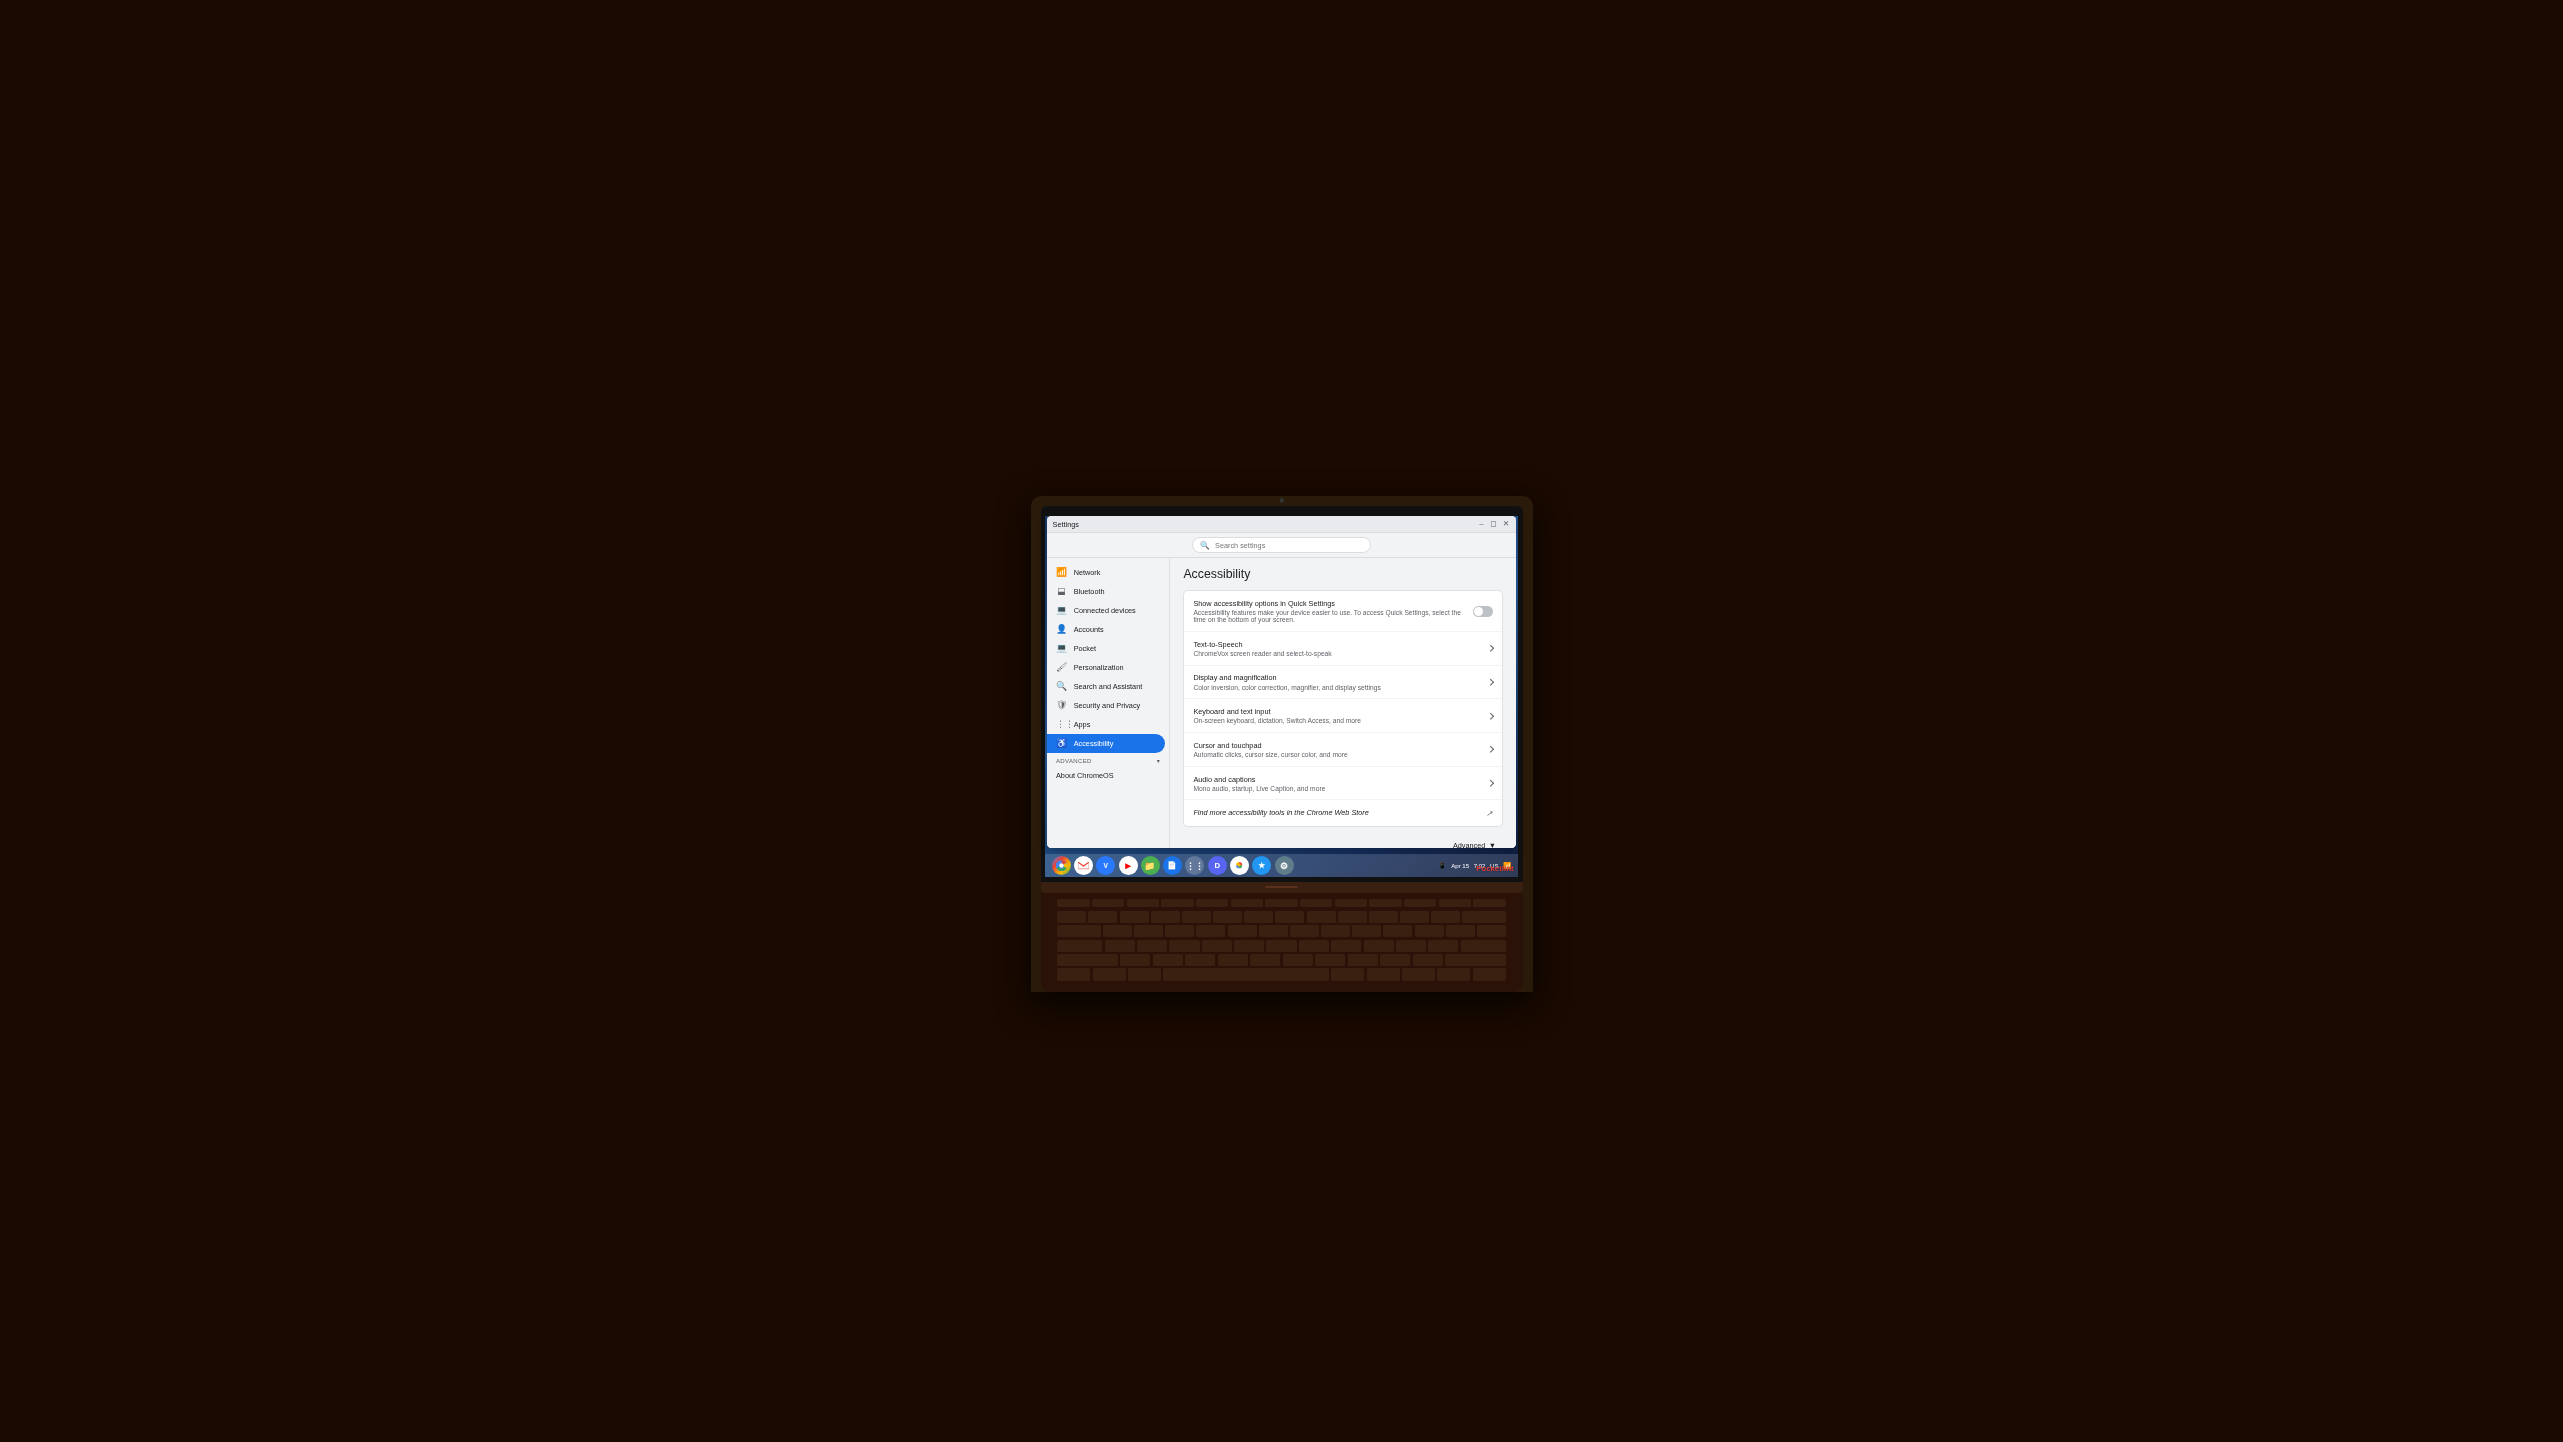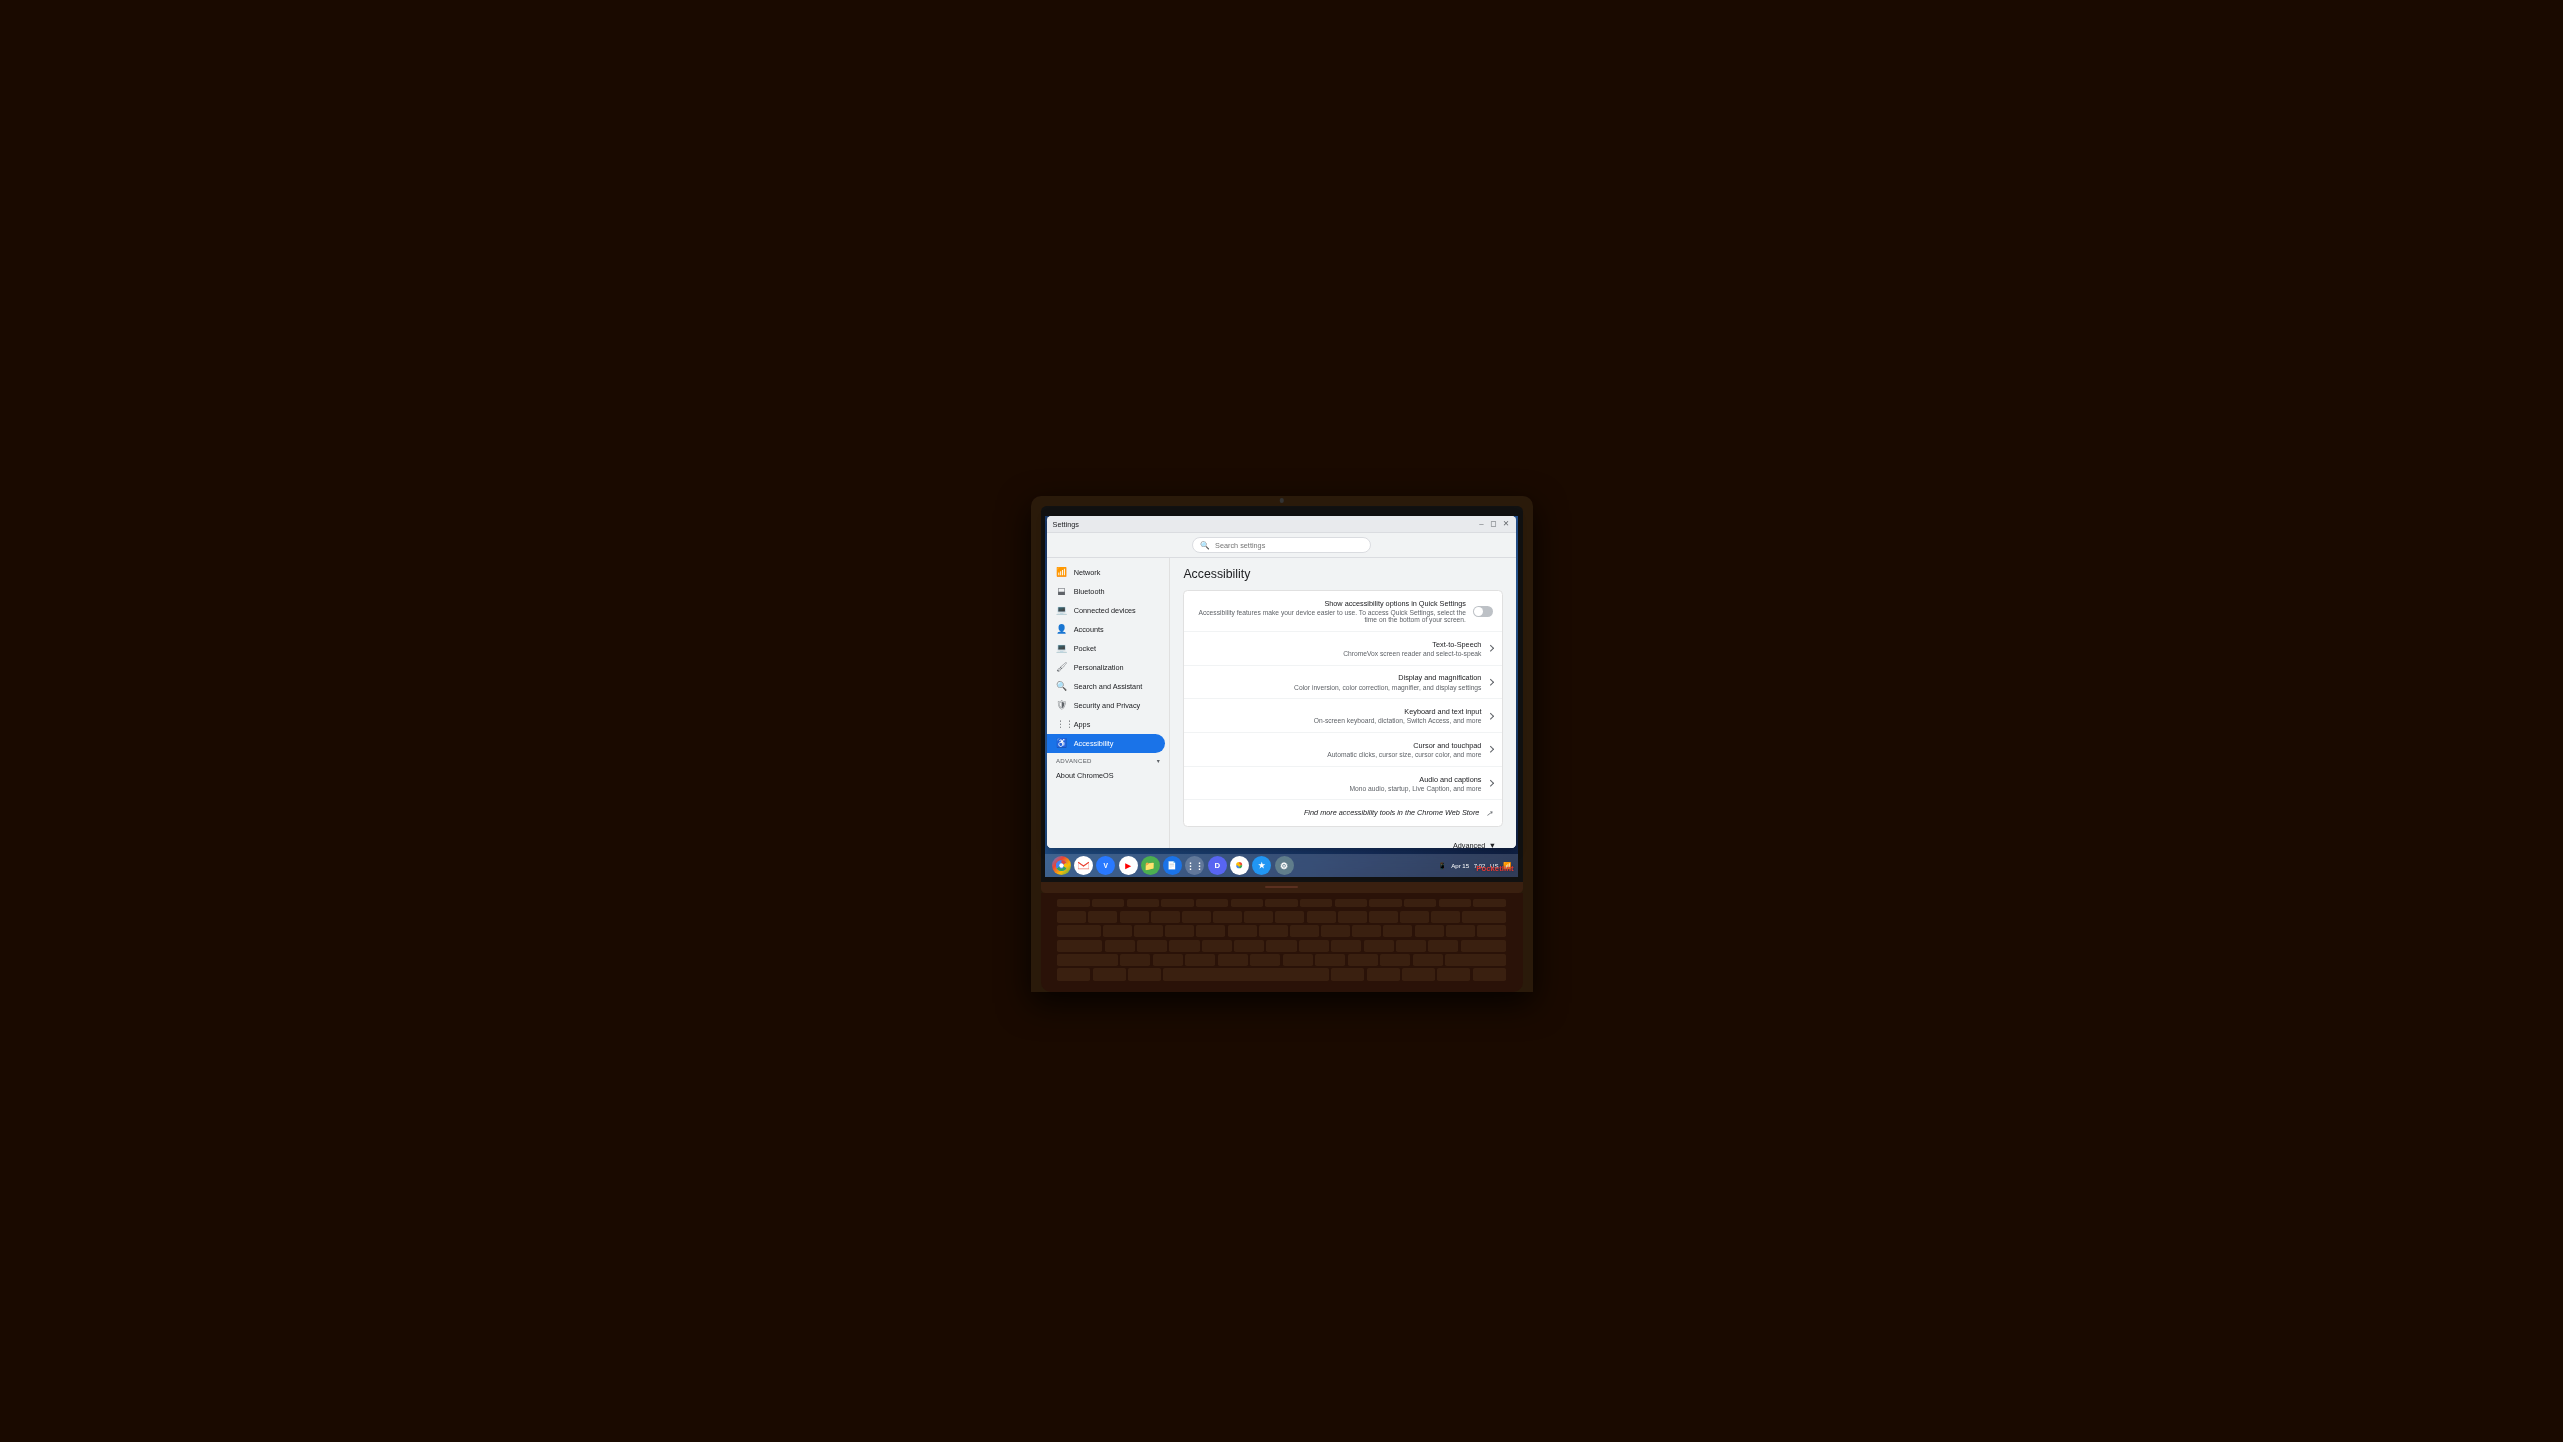--- a/index.html
+++ b/index.html
@@ -209,21 +209,20 @@
       cursor: pointer;
     }
 
     .settings-row:last-child {
       border-bottom: none;
       font-style: italic;
     }
 
     .settings-row-content {
       flex: 1;
-      text-align: right;
     }
 
     .settings-row-title {
       font-size: 7.3px;
       color: #202124;
       font-weight: 500;
       margin-bottom: 1.1px;
     }
 
     .settings-row-desc {

